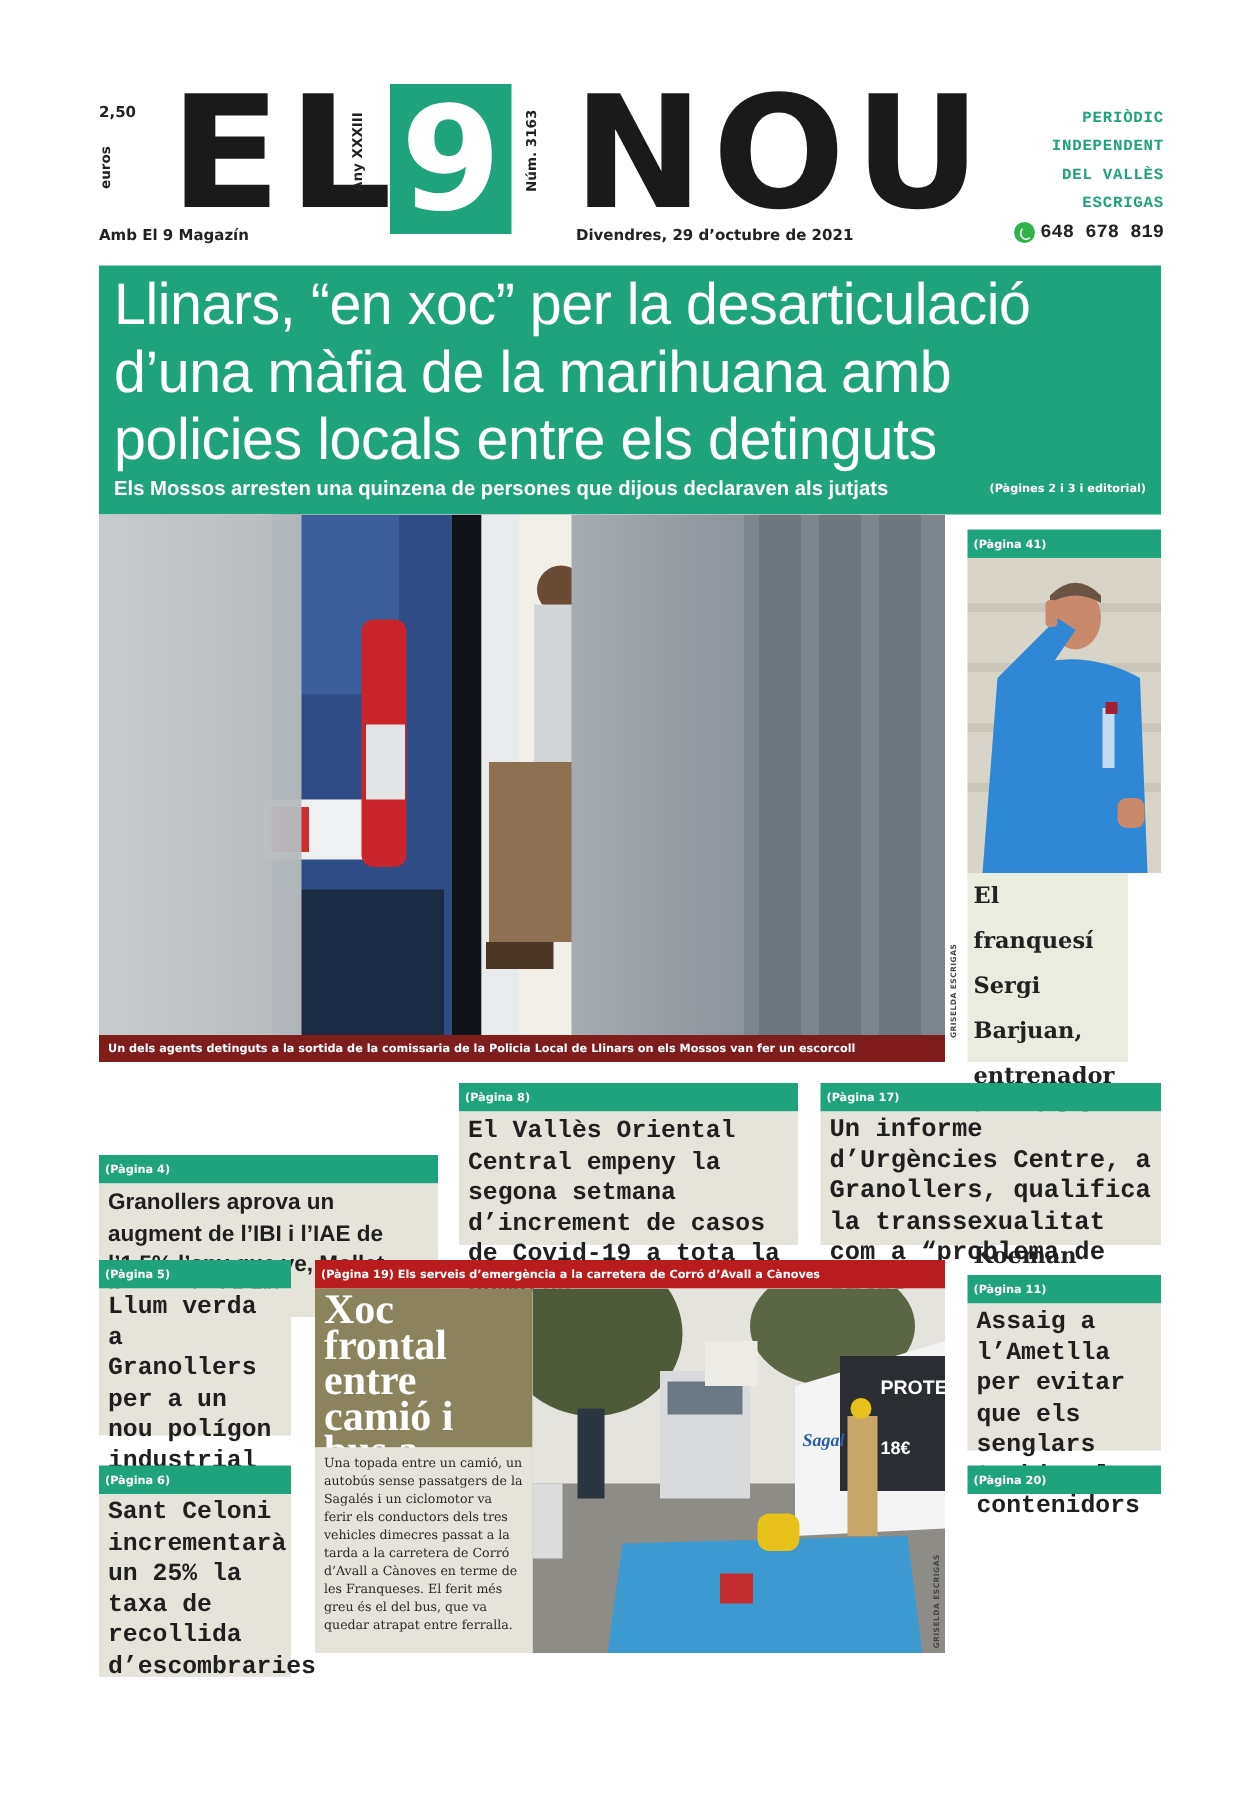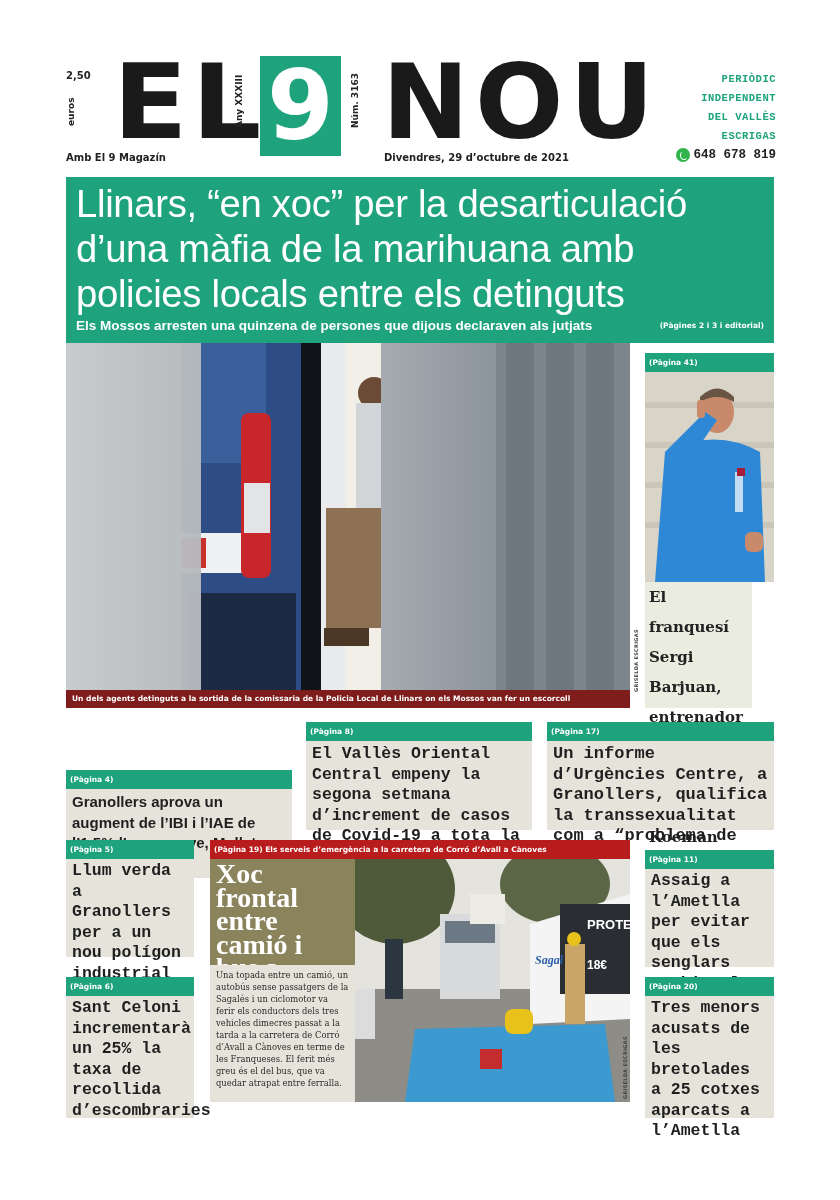--- a/index.html
+++ b/index.html
@@ -199,21 +199,20 @@
 <div class="abs small b11">
   <div class="box-head">
       <div class="page-tag">(Pàgina 11)</div>
     </div>
   <div class="box-body serif-h">Assaig a l’Ametlla per evitar que els senglars tombin els contenidors</div>
 </div>
 <div class="abs small b20">
   <div class="box-head">
       <div class="page-tag">(Pàgina 20)</div>
     </div>
-  <div class="box-body serif-h">Tres menors acusats de les bretolades a 25 cotxes aparcats a l’Ametlla</div>
 </div>
 
 <div class="abs c19-head">
   <div class="page-tag">(Pàgina 19) Els serveis d’emergència a la carretera de Corró d’Avall a Cànoves</div>
 </div>
 <div class="abs c19-title">Xoc frontal entre camió i bus a Corró d’Amunt</div>
 <div class="abs c19-body">Una topada entre un camió, un autobús sense passatgers de la Sagalés i un ciclomotor va ferir els conductors dels tres vehicles dimecres passat a la tarda a la carretera de Corró d’Avall a Cànoves en terme de les Franqueses. El ferit més greu és el del bus, que va quedar atrapat entre ferralla.</div>
 <div class="abs c19-photo">
   <svg width="275" height="243" viewBox="0 0 275 243">
     <rect width="275" height="243" fill="#e4e3dd"></rect>

